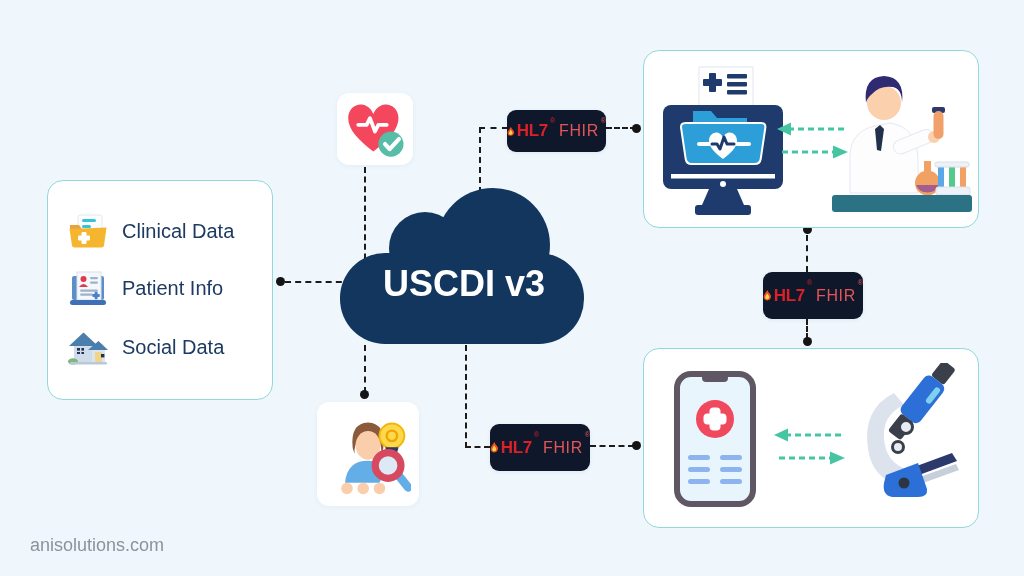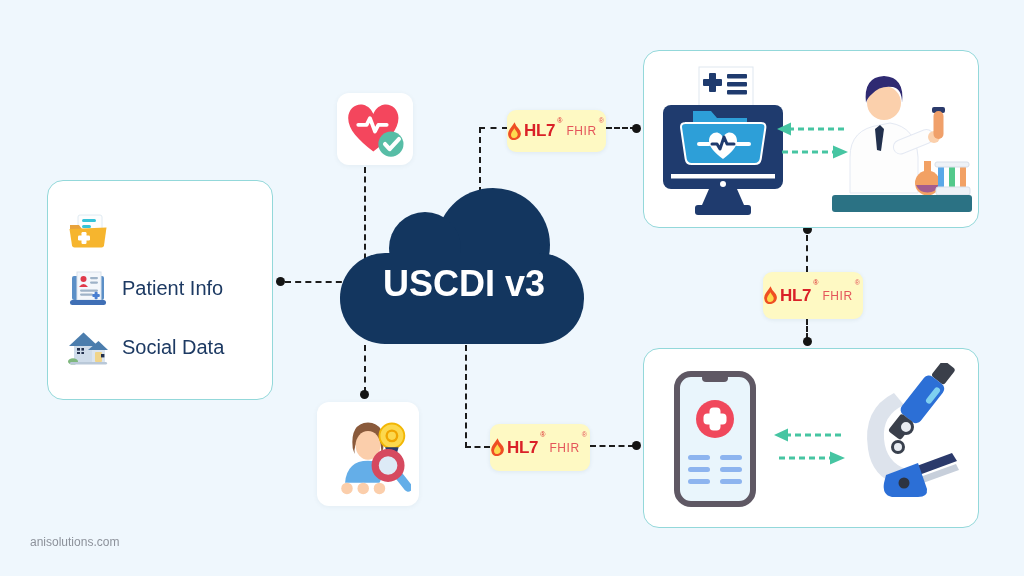--- a/index.html
+++ b/index.html
@@ -13,32 +13,32 @@
            box-shadow:0 1px 5px rgba(30,60,90,.06); }
 
   
   .data-rows { position:absolute; left:47px; top:180px; width:226px; height:220px;
                display:flex; flex-direction:column; justify-content:space-evenly; padding:12px 6px 12px 20px; }
   .data-row { display:flex; align-items:center; gap:13px; }
   .data-row .icon-box { width:42px; display:flex; justify-content:center; }
   .data-row .lbl { color:#1d3a63; font-size:20px; font-weight:500; white-space:nowrap; }
 
   
-  .badge { position:absolute; background:#fef9c3; border-radius:9px; display:flex; align-items:center; 
+  .badge { position:absolute; background:#0f172a; border-radius:9px; display:flex; align-items:center; justify-content:center;
            box-shadow:0 1px 4px rgba(30,60,90,.08); gap:2px; }
   .badge .hl7  { color:#da2128; font-weight:800; font-size:17px; letter-spacing:-0.3px; }
-  .badge .fhir { color:#e4555a; font-weight:400; font-size:12px; letter-spacing:0.6px; margin-left:2px; }
+  .badge .fhir { color:#e4555a; font-weight:400; font-size:16px; letter-spacing:0.6px; margin-left:2px; }
   .badge .reg  { font-size:7px; color:#da2128; align-self:flex-start; margin-top:7px; }
   .badge .reg2 { font-size:7px; color:#e4555a; align-self:flex-start; margin-top:7px; }
 
   
   .connector { position:absolute; }
   .dot { position:absolute; width:9px; height:9px; border-radius:50%; background:#141414; }
 
-  .footer { position:absolute; left:30px; top:535px; color:#8d929b; font-size:12px; }
+  .footer { position:absolute; left:30px; top:535px; color:#8d929b; font-size:18px; }
 </style>
 </head>
 <body>
 
 <div class="stage">
 
   <div class="connector" style="left:285px;top:281px;width:67px;border-top:2.6px dashed #1c1c1c;"></div>
   <div class="dot" style="left:276px;top:277px;"></div>
 
   <div class="connector" style="left:364px;top:167px;width:3px;height:102px;border-left:2.6px dashed #1c1c1c;"></div>
@@ -67,20 +67,21 @@
         <svg width="40" height="34" viewBox="0 0 40 34">
           <rect x="10" y="1" width="24" height="21" rx="2" fill="#fdfdfd" stroke="#e0eaf2"></rect>
           <rect x="14" y="5" width="14" height="3" rx="1.5" fill="#35c3d8"></rect>
           <rect x="14" y="11" width="9" height="3" rx="1.5" fill="#35c3d8"></rect>
           <path d="M2,11 h9 l3,4 h-12 z" fill="#e8a33d"></path>
           <path d="M1.5,15 L38.5,13.5 L36,31.5 Q35.7,33.5 33.5,33.5 L6.5,33.5 Q4.4,33.5 4,31.5 Z" fill="#f6b52e"></path>
           <rect x="13.5" y="18" width="5" height="12" rx="1.2" fill="#fff"></rect>
           <rect x="10" y="21.5" width="12" height="5" rx="1.2" fill="#fff"></rect>
         </svg>
       </span>
+      <span class="lbl">Clinical Data</span>
     </div>
 
     <div class="data-row">
       <span class="icon-box">
         <svg width="38" height="36" viewBox="0 0 38 36">
           <rect x="3" y="6" width="32" height="24" rx="2" fill="#5b8fc7"></rect>
           <rect x="8" y="2" width="24" height="28" fill="#f4f7fb" stroke="#d9e2ec"></rect>
           <circle cx="14.5" cy="9" r="3" fill="#e0394a"></circle>
           <path d="M10,17 Q14.5,11 19,17 Z" fill="#e0394a"></path>
           <rect x="21" y="7" width="8" height="2.2" rx="1.1" fill="#9fb3c8"></rect>

